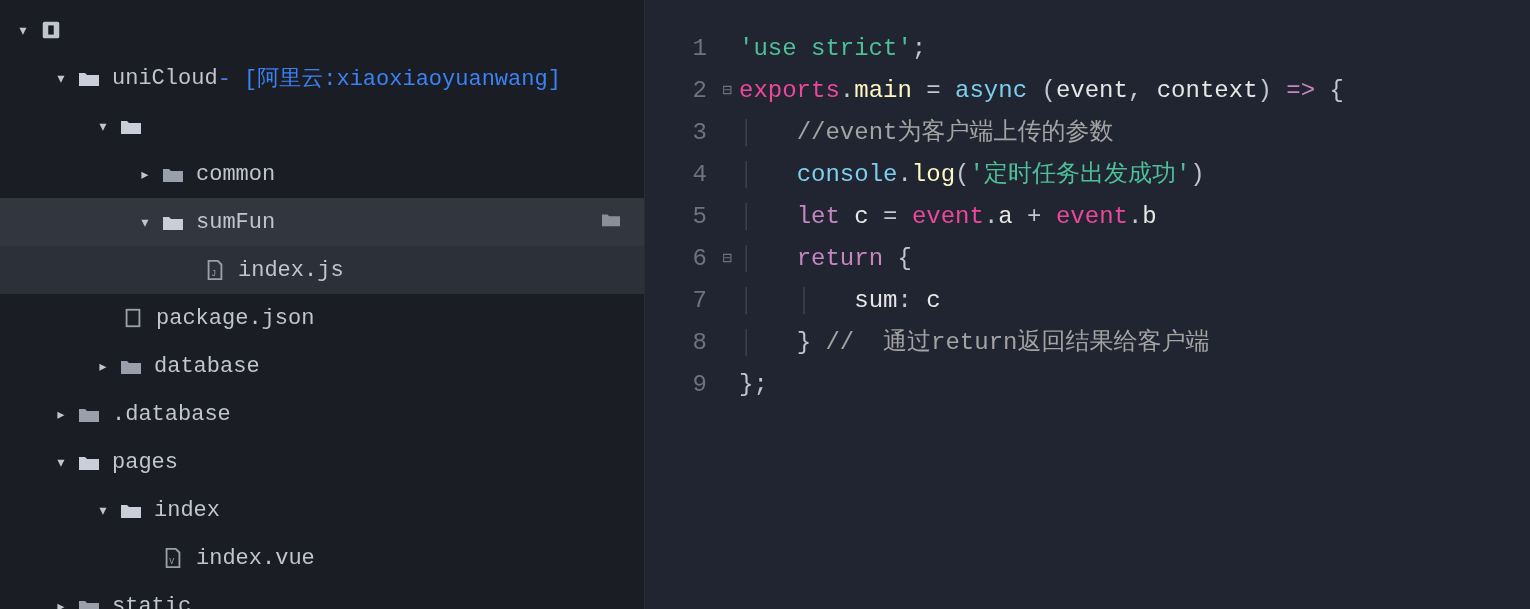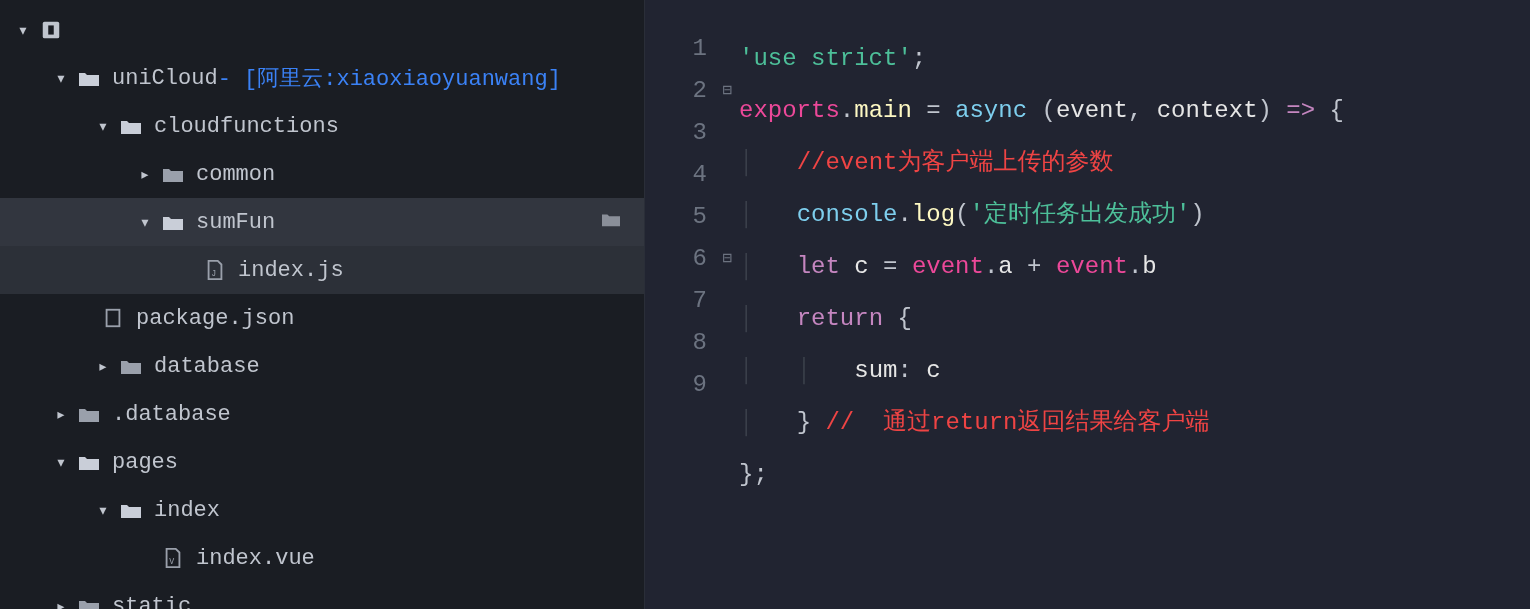--- a/index.html
+++ b/index.html
@@ -57,28 +57,28 @@
   .gutter {
     width: 70px;
     text-align: right;
     color: #6c7380;
     padding-right: 8px;
   }
   .gutter .ln { height: 42px; }
   .fold-col { width: 24px; color: #6c7380; }
   .fold-col .fm { height: 42px; display:flex; align-items:center; justify-content:center; font-size:16px; }
   .code { flex:1; position:relative; }
-  .code .line { height: 42px; white-space: pre; margin-top: 10px; }
+  .code .line { height: 42px; white-space: pre; }
   .guide { color:#3a3f4a; }
   .s  { color:#4dbf99; }   
   .kw { color:#ec4899; }   
   .fn { color:#fef9c3; }   
   .pr { color:#c586c0; }   
   .id { color:#e6e6e6; }   
-  .cm { color:#ef4444;text-align:center; }   
+  .cm { color:#a3a3a3;text-align:center; }   
   .op { color:#c0c5ce; }
   .bl { color:#7ecfee;text-align:center; }
 </style>
 </head>
 <body>
 
 <div class="sidebar">
 
   <div class="tree-row" style="padding-left:14px">
     <span class="chev">▾</span>
@@ -101,21 +101,20 @@
     <span class="dim"> -  [阿里云:xiaoxiaoyuanwang]</span>
   </div>
 
   <div class="tree-row" style="padding-left:94px">
     <span class="chev">▾</span>
     <span class="icon bright">
       <svg width="24" height="20" viewBox="0 0 24 20">
           <path d="M2 5h6l2 2h12v11H2z"></path>
         </svg>
     </span>
-    <span>cloudfunctions</span>
   </div>
 
   <div class="tree-row" style="padding-left:136px">
     <span class="chev">▸</span>
     <span class="icon">
       <svg width="24" height="20" viewBox="0 0 24 20">
           <path d="M2 5h6l2 2h12v11H2z"></path>
         </svg>
     </span>
     <span>common</span>
@@ -140,21 +139,21 @@
     <span class="chev blank">▾</span>
     <span class="icon">
       <svg width="20" height="22" viewBox="0 0 20 24">
           <path d="M3 2h10l4 4v16H3z" fill="none" stroke="#9aa0ab" stroke-width="2"></path>
           <text x="6" y="18" font-size="9" fill="#9aa0ab">J</text>
         </svg>
     </span>
     <span>index.js</span>
   </div>
 
-  <div class="tree-row" style="padding-left:76px">
+  <div class="tree-row" style="padding-left:96px">
     <span class="chev blank">▾</span>
     <span class="icon">
       <svg width="20" height="22" viewBox="0 0 20 24">
           <rect x="3" y="3" width="14" height="18" fill="none" stroke="#9aa0ab" stroke-width="2"></rect>
         </svg>
     </span>
     <span>package.json</span>
   </div>
 
   <div class="tree-row" style="padding-left:94px">

